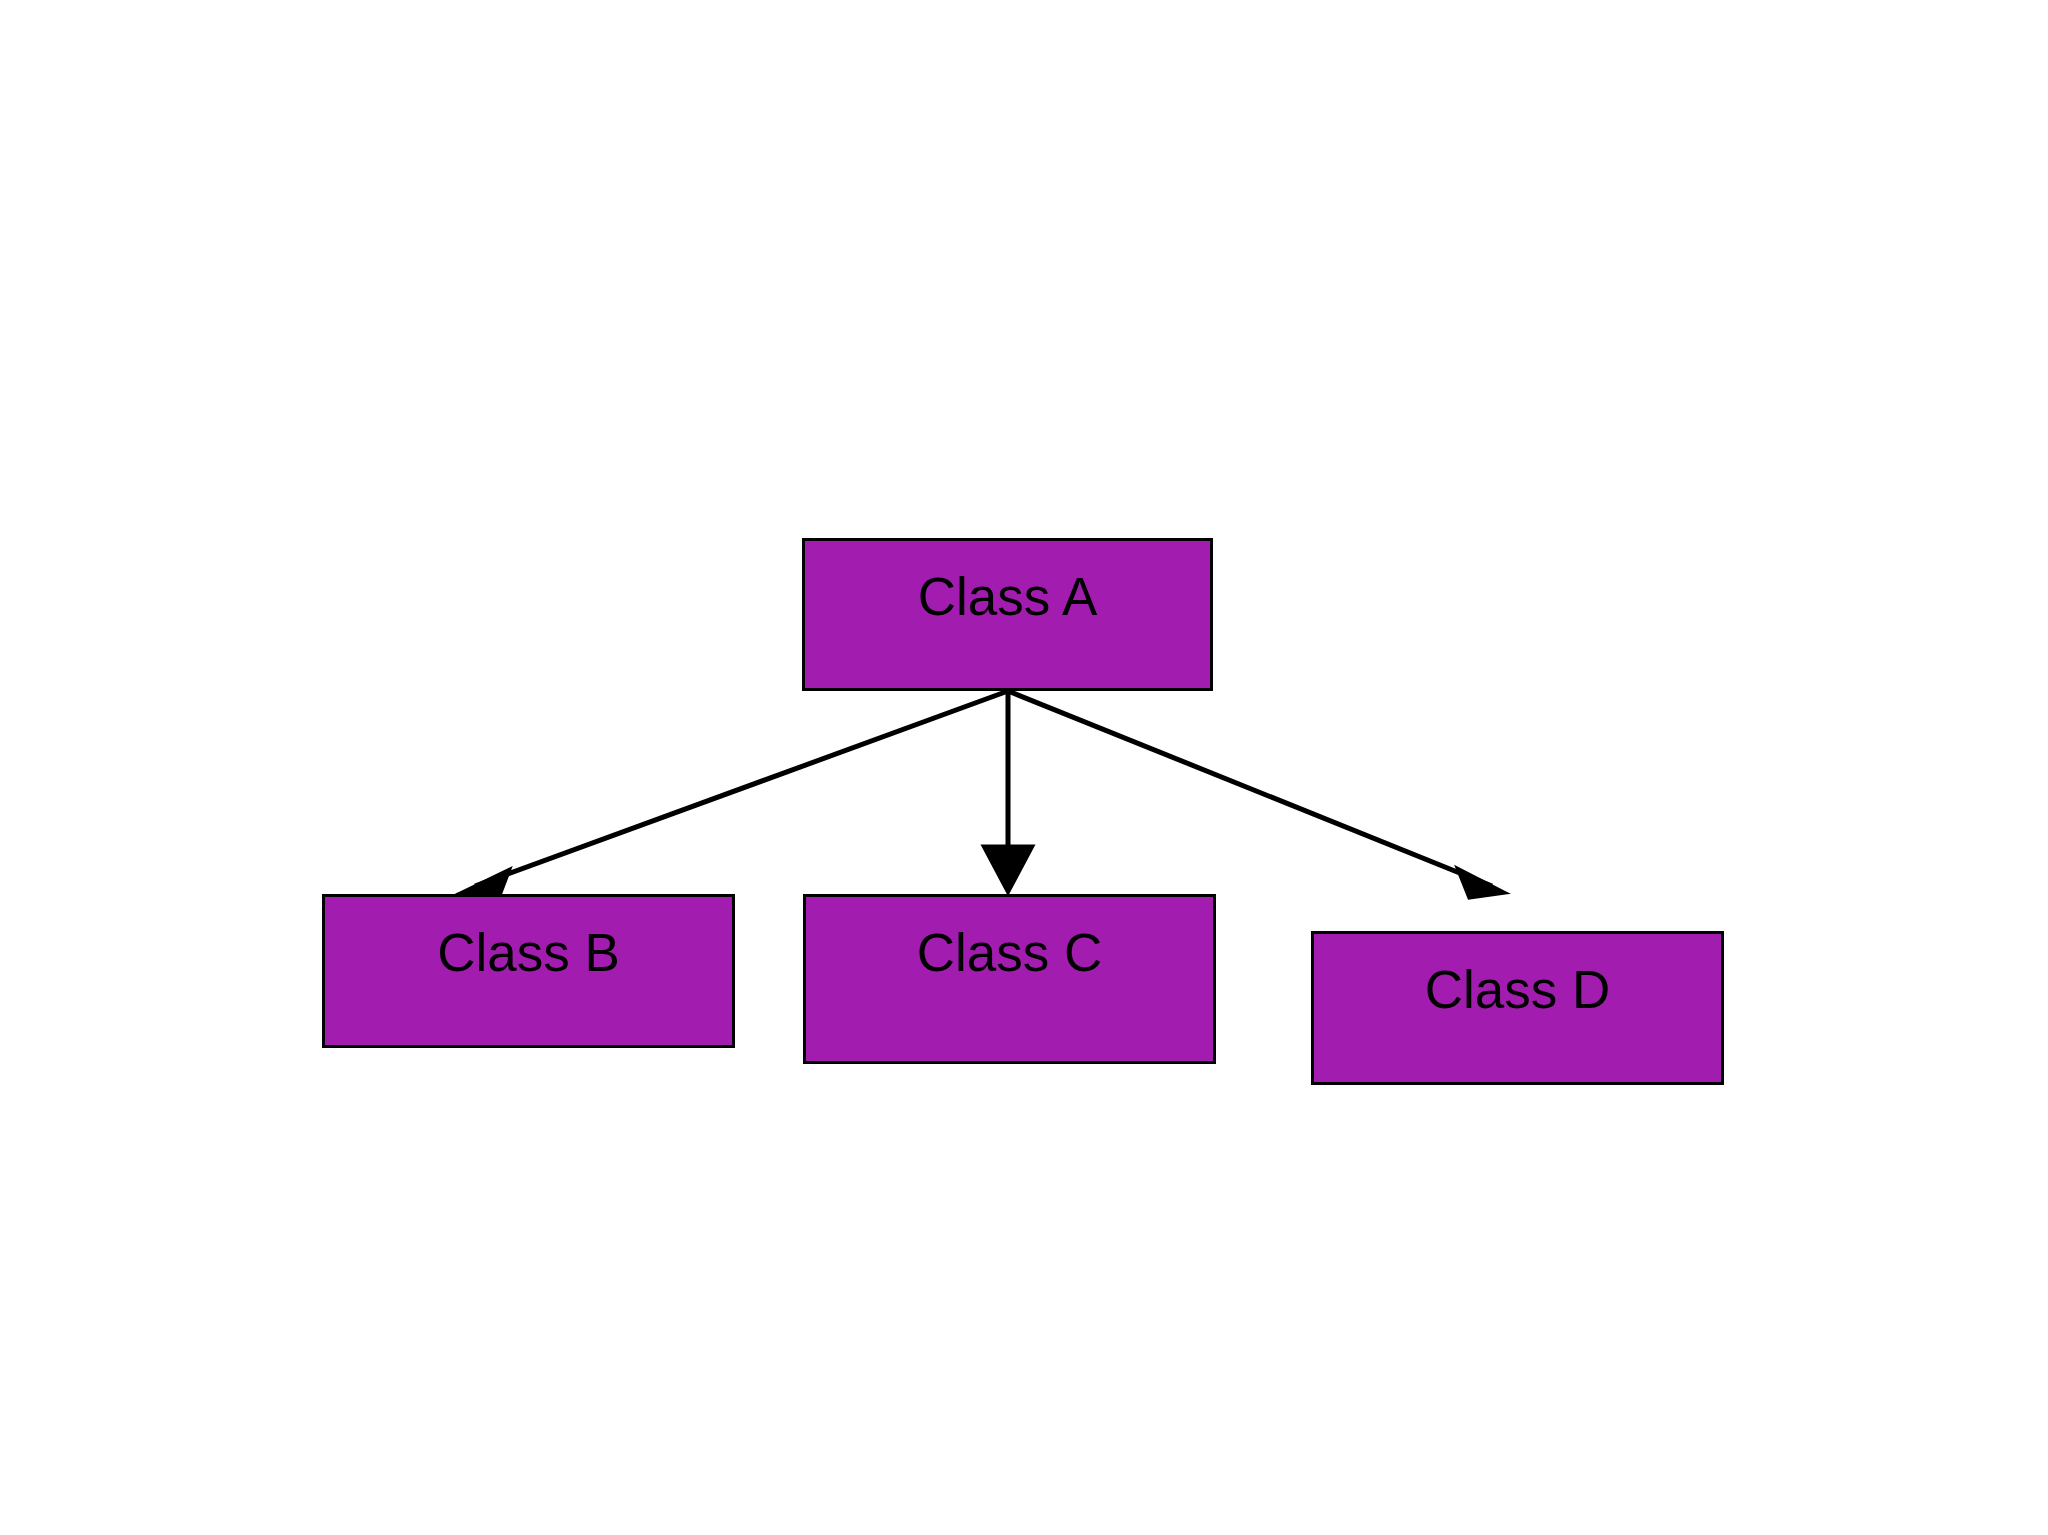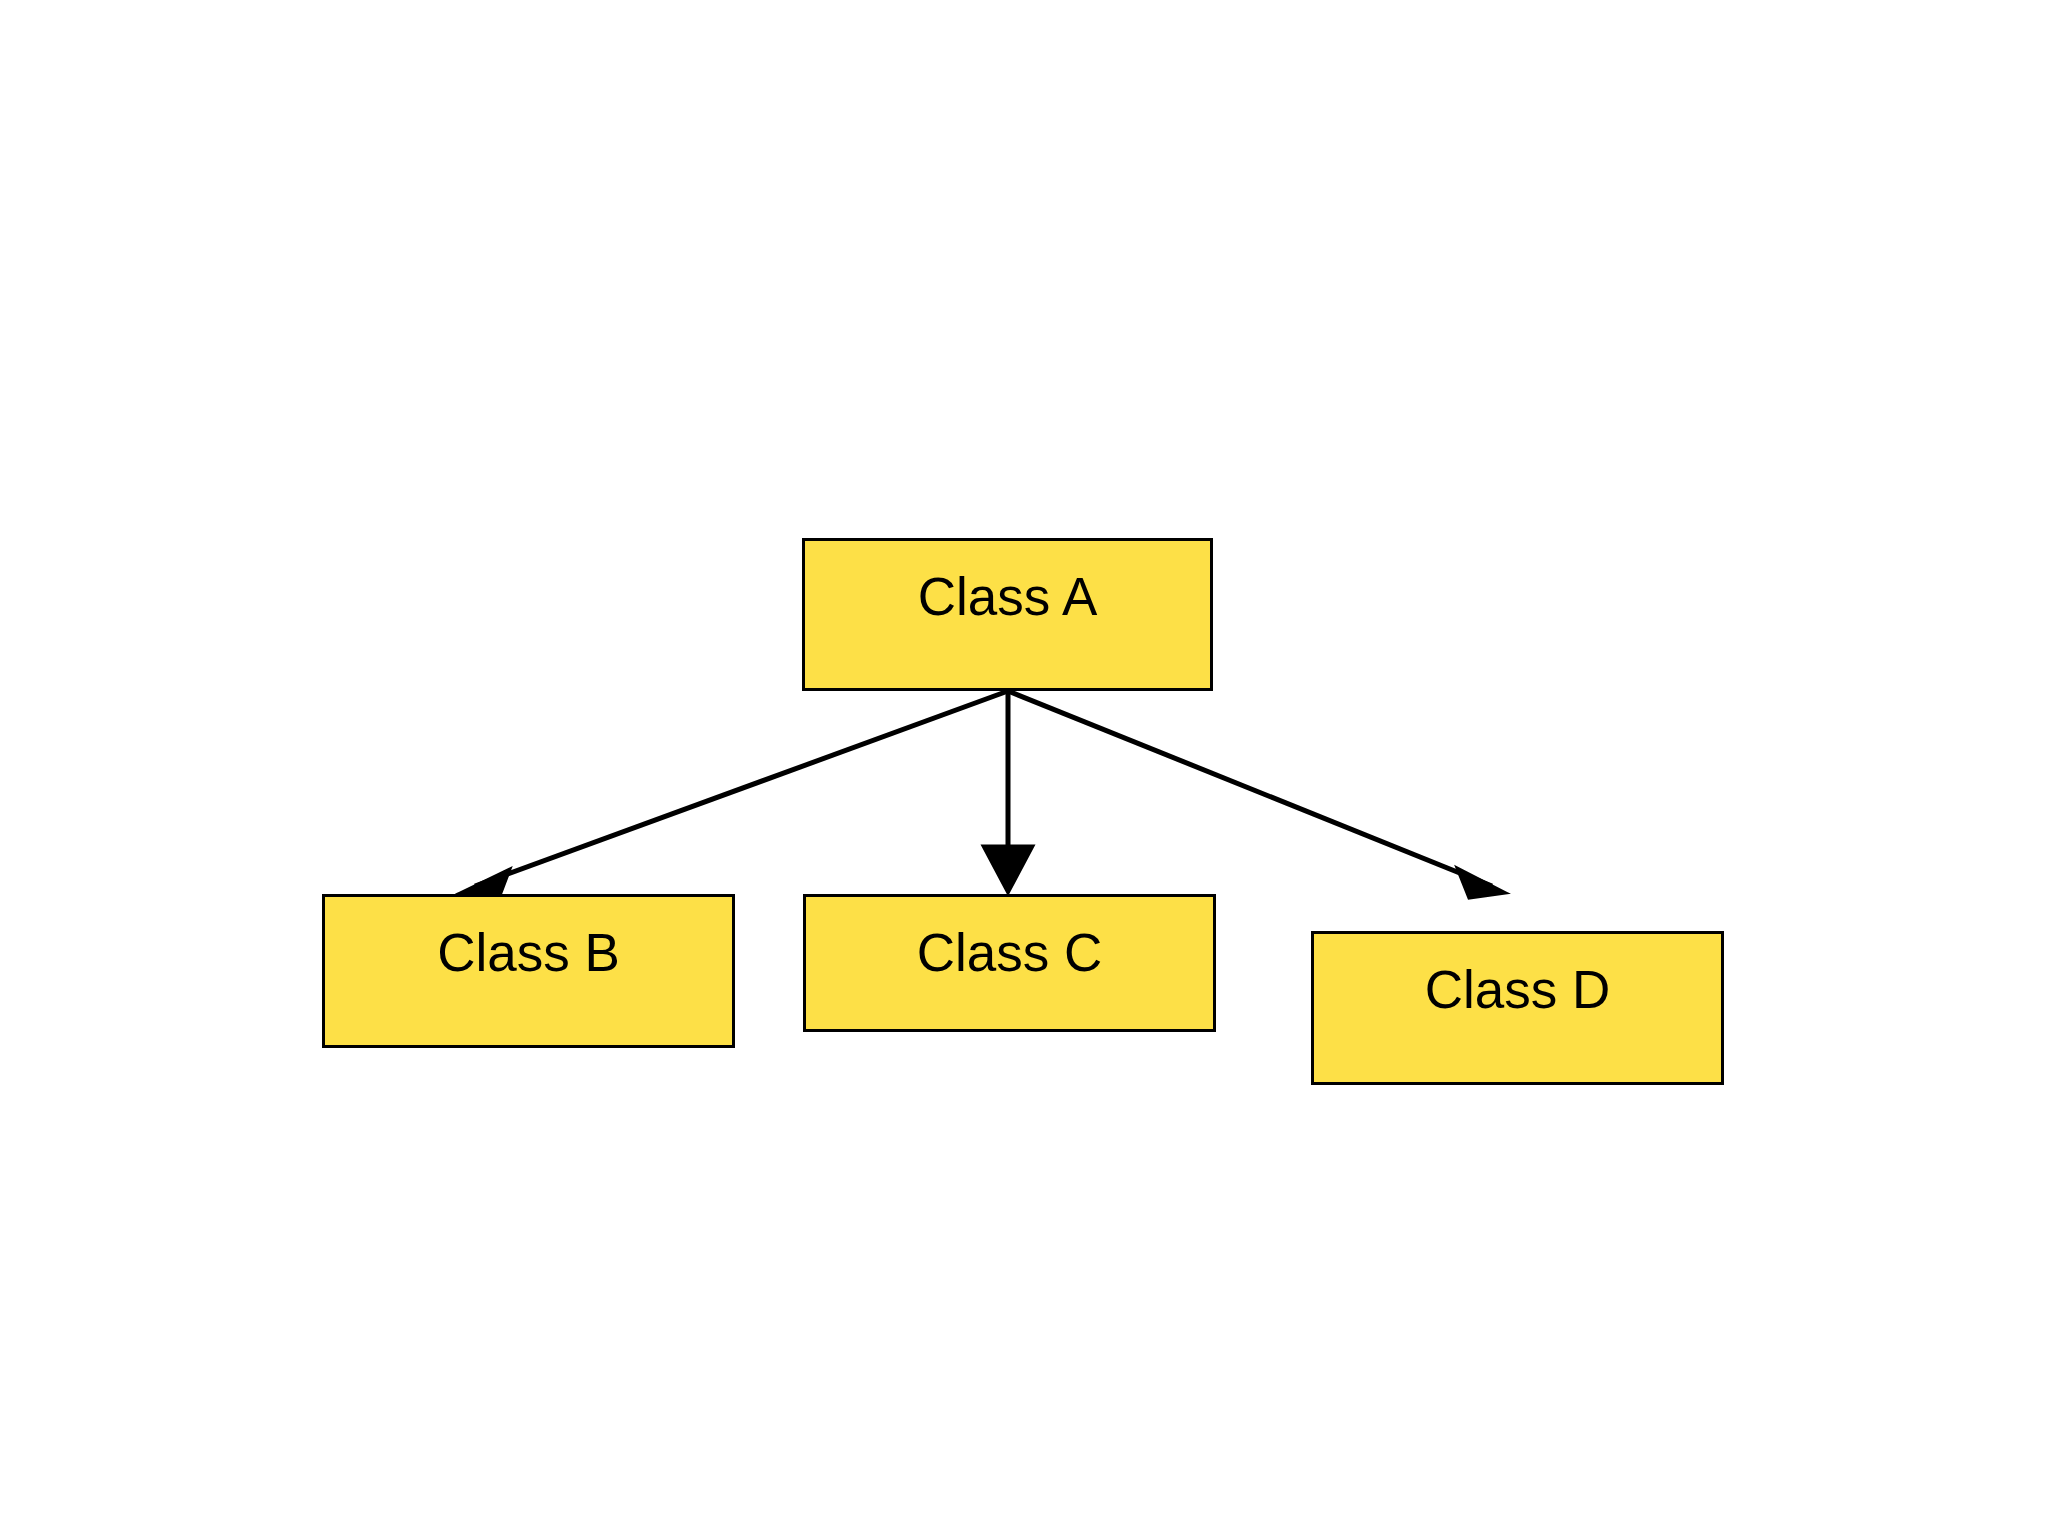--- a/index.html
+++ b/index.html
@@ -36,39 +36,39 @@
   #diagram-svg {
     position: absolute;
     left: 0;
     top: 0;
     width: 2048px;
     height: 1535px;
   }
   .class-box {
     position: absolute;
     box-sizing: border-box;
-    background: #fde047;
+    background: #a21caf;
     border: 3px solid #000000;
   }
   .class-box-label {
     position: absolute;
     left: 0;
     width: 100%;
     top: 28px;
     text-align: center;
     font-family: "Liberation Sans", sans-serif;
     font-size: 53px;
     line-height: 56px;
     font-weight: normal;
     color: #000000;
     white-space: nowrap;
   }
   #box-class-a  { left: 802px;  top: 538px; width: 411px; height: 153px; }
   #box-class-b  { left: 293px;  top: 894px; width: 413px; height: 154px; margin-left: 29px; }
-  #box-class-c  { left: 803px;  top: 894px; width: 413px; height: 138px; }
+  #box-class-c  { left: 803px;  top: 894px; width: 413px; height: 170px; }
   #box-class-d  { left: 1311px; top: 894px; width: 413px; height: 154px; margin-top: 37px; }
 </style>
 </head>
 <body>
 
 <div id="slide">
 
 
   <svg id="diagram-svg" viewBox="0 0 2048 1535" xmlns="http://www.w3.org/2000/svg">
 

